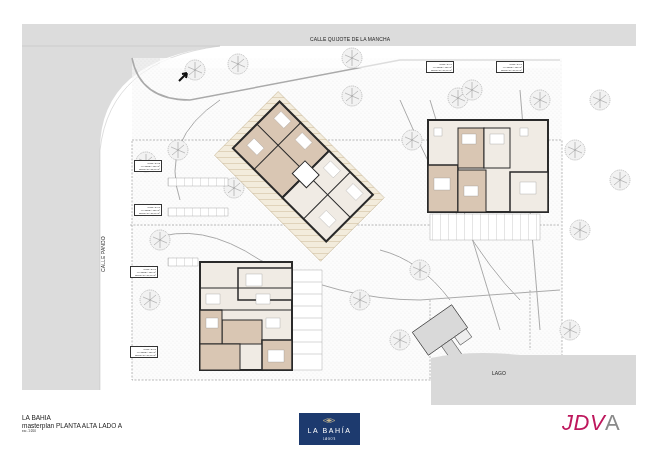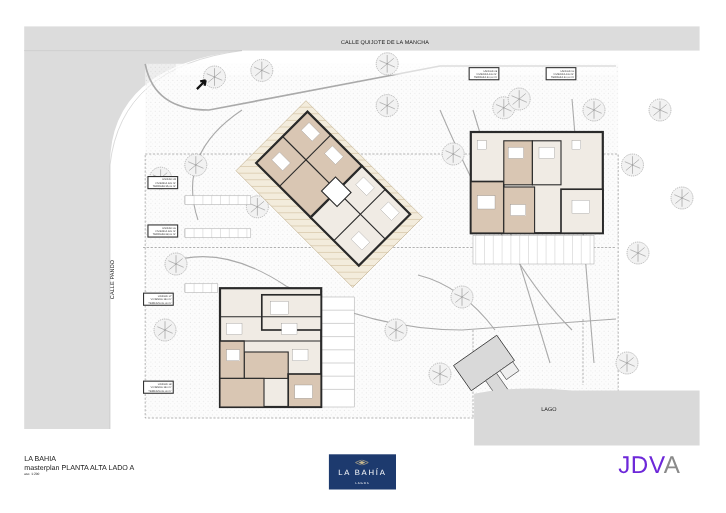--- a/index.html
+++ b/index.html
@@ -9,21 +9,21 @@
   .road-left{left:100px;top:272px;transform:rotate(-90deg);transform-origin:left top;}
   .lago{position:absolute;left:492px;top:370px;font-size:5px;color:#222;}
   .unit-tag{position:absolute;width:28px;height:12px;border:0.5px solid #333;background:#fff;font-size:2.4px;line-height:3px;color:#333;padding:0.5px 1px;box-sizing:border-box;text-align:right;}
   .footer-title{position:absolute;left:22px;top:414px;font-size:6.5px;color:#222;line-height:7.5px;}
   .footer-title .scale{font-size:3px;line-height:4px;}
   .logo-bahia{position:absolute;left:299px;top:413px;width:61px;height:32px;background:#1d3a6e;color:#fff;text-align:center;}
   .logo-bahia .emblem{position:absolute;left:24px;top:5px;width:12px;height:5px;}
   .logo-bahia .name{position:absolute;left:0;right:0;top:14px;font-size:7px;letter-spacing:1.6px;}
   .logo-bahia .sub{position:absolute;left:0;right:0;top:25px;font-size:2.6px;letter-spacing:0.8px;}
   .logo-jdva{position:absolute;left:562px;top:410px;font-size:22px;letter-spacing:0.5px;font-family:"Liberation Sans",sans-serif;}
-  .logo-jdva .jdv{color:#6d28d9;}
+  .logo-jdva .jdv{color:#be185d;font-style:italic;}
   .logo-jdva .a{color:#8a8a8a;}
   .north{position:absolute;left:177px;top:71px;}
 </style>
 </head>
 <body>
 
 <svg class="plan" viewBox="0 0 660 466" xmlns="http://www.w3.org/2000/svg">
   <defs>
     <pattern id="stipple" width="4" height="4" patternUnits="userSpaceOnUse">
       <rect width="4" height="4" fill="#fafafa"></rect>

